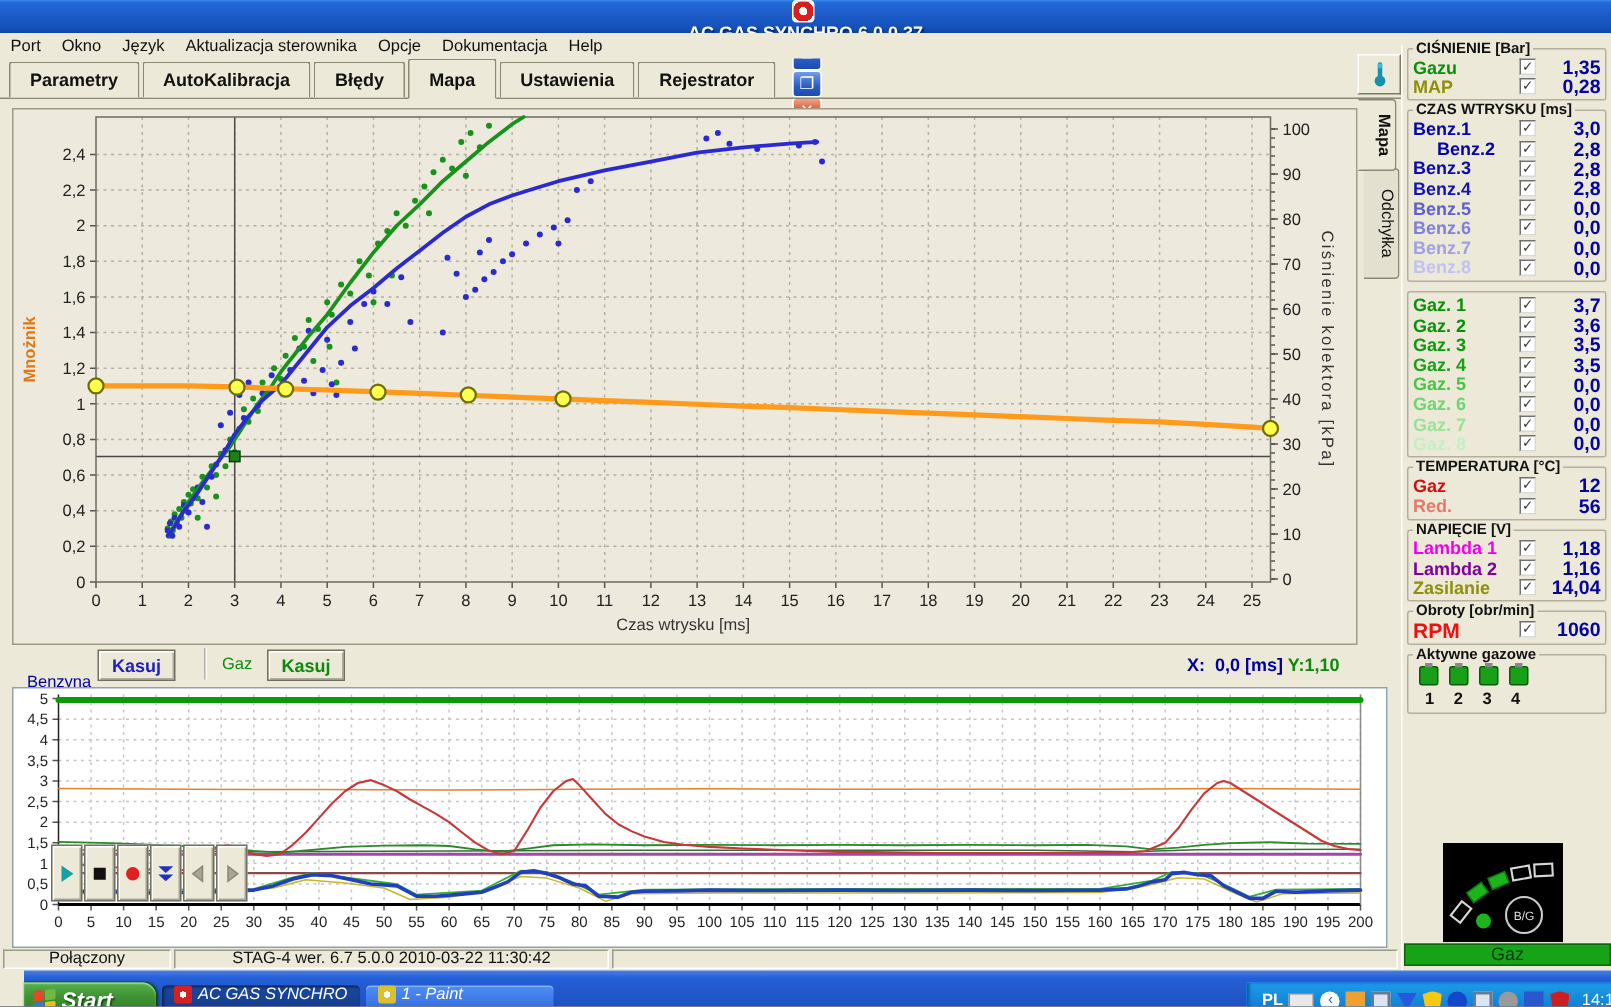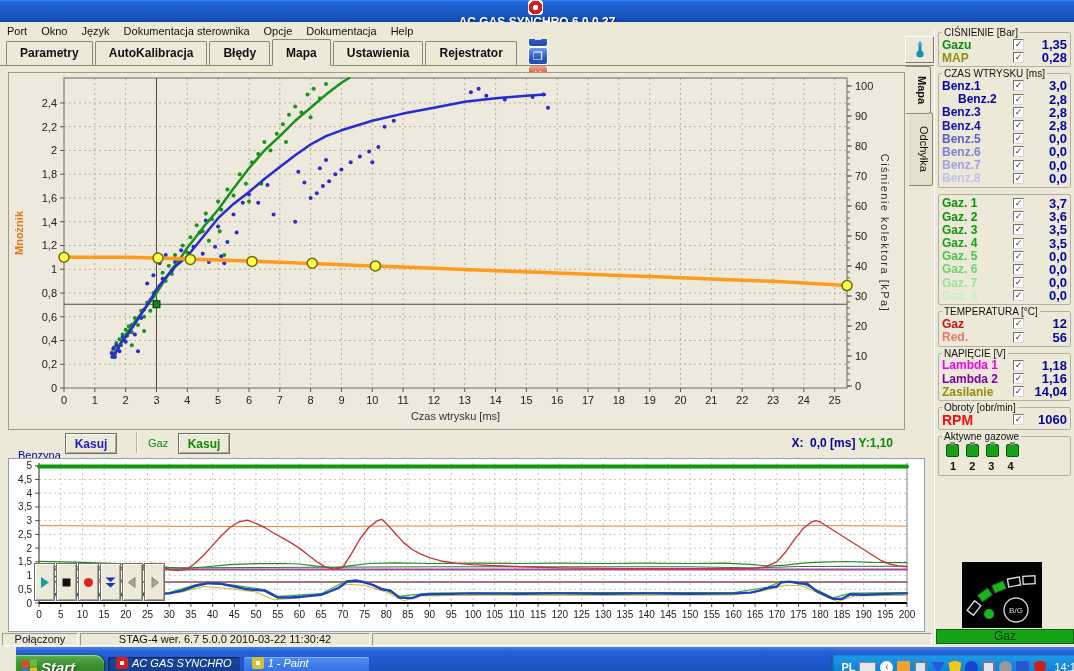--- a/index.html
+++ b/index.html
@@ -43,21 +43,21 @@
   .vsep{position:absolute;left:128px;top:2px;width:2px;height:21px;border-left:1px solid #b6b2a2;border-right:1px solid #fff;}
   #readout{position:absolute;right:12px;top:6px;font-size:12px;font-weight:bold;white-space:pre;}
   .ro-x{color:#0000A0;} .ro-y{color:#0b8a0b;}
   
   #transport{position:absolute;left:25px;top:104px;display:flex;z-index:5;}
   .tbtn{width:21px;height:38px;background:#ECE9D8;border:1px solid #707062;box-shadow:inset 1px 1px 0 #fff, inset -1px -1px 0 #a8a494;
     margin-right:1px;display:flex;align-items:center;justify-content:center;padding:0;}
   
   #sidebar{position:absolute;left:934px;top:30px;width:140px;height:617px;background:#ECE9D8;border-left:1px solid #fff;}
   .sgroup{position:relative;margin:2px 3px 6px 3px;border:1px solid #b5b09e;border-radius:2px;padding:5px 3px 2px 3px;}
-  .sgroup-title{position:absolute;top:-6px;left:3px;background:#ECE9D8;padding:0 2px;font-size:10px;font-weight:normal;color:#111;white-space:nowrap;}
+  .sgroup-title{position:absolute;top:-6px;left:3px;background:#ECE9D8;padding:0 2px;font-size:10px;font-weight:bold;color:#111;white-space:nowrap;}
   .srow{display:flex;align-items:center;height:13.2px;}
   .srow-label{flex:1;font-size:12px;font-weight:bold;white-space:nowrap;}
   .cb{width:11px;height:11px;background:#fff;border:1px solid;border-color:#707070 #d8d8d8 #d8d8d8 #707070;
     font-size:9px;line-height:9px;text-align:center;color:#3a3a3a;margin:0 3px;flex:none;}
   .srow-value{width:40px;text-align:right;font-size:13px;font-weight:bold;color:#0404A0;flex:none;}
   #active-gas .icons{display:flex;gap:7px;padding:2px 4px;}
   .injector{width:13px;height:13px;background:#18a018;border:1px solid #0a5a0a;border-radius:2px;position:relative;}
   .injector::before{content:"";position:absolute;left:3px;top:-3px;width:5px;height:3px;background:#888;}
   #active-gas .nums{display:flex;gap:13px;padding:1px 8px;font-size:11px;font-weight:bold;color:#111;}
   #gauge{position:absolute;left:27px;top:532px;width:80px;height:66px;background:#000;}
@@ -95,21 +95,21 @@
     <span id="wtitle">AC GAS SYNCHRO  6.0.0.37</span>
     <div class="winbtn">–</div>
     <div class="winbtn">❐</div>
     <div class="winbtn close">✕</div>
   </div>
 
   <div id="menubar">
       <span class="menuitem">Port</span>
       <span class="menuitem">Okno</span>
       <span class="menuitem">Język</span>
-      <span class="menuitem">Dokumentacja sterownika</span>
+      <span class="menuitem">Aktualizacja sterownika</span>
       <span class="menuitem">Opcje</span>
       <span class="menuitem">Dokumentacja</span>
       <span class="menuitem">Help</span>
     </div>
   <div id="tabbar">
       <div class="tab">Parametry</div>
       <div class="tab">AutoKalibracja</div>
       <div class="tab">Błędy</div>
       <div class="tab active">Mapa</div>
       <div class="tab">Ustawienia</div>
@@ -854,21 +854,21 @@
           </g>
         <circle cx="27" cy="52" r="5" fill="#1db41d"></circle>
         <circle cx="54" cy="48" r="12" fill="none" stroke="#cccccc" stroke-width="1.4"></circle>
         <text id="gauge-bg-text" x="54" y="51" text-anchor="middle" font-size="8" fill="#dddddd">B/G</text>
       </svg>
     </div>
     <div id="gas-bar">Gaz</div>
   </div>
 
   <div id="statusbar">
-    <div class="sseg" style="width:76px;text-align:center;">Połączony</div>
+    <div class="sseg" style="width:112px;text-align:center;">Połączony</div>
     <div class="sseg" style="width:290px;">STAG-4   wer. 6.7  5.0.0     2010-03-22 11:30:42</div>
     <div class="sseg" style="flex:1;"></div>
   </div>
 
   <div id="taskbar">
     <div id="startbtn">
       <div class="flag">
         <i style="background:#e04a2a;"></i>
           <i style="background:#70b840;"></i>
         <i style="background:#3a76d8;"></i>

